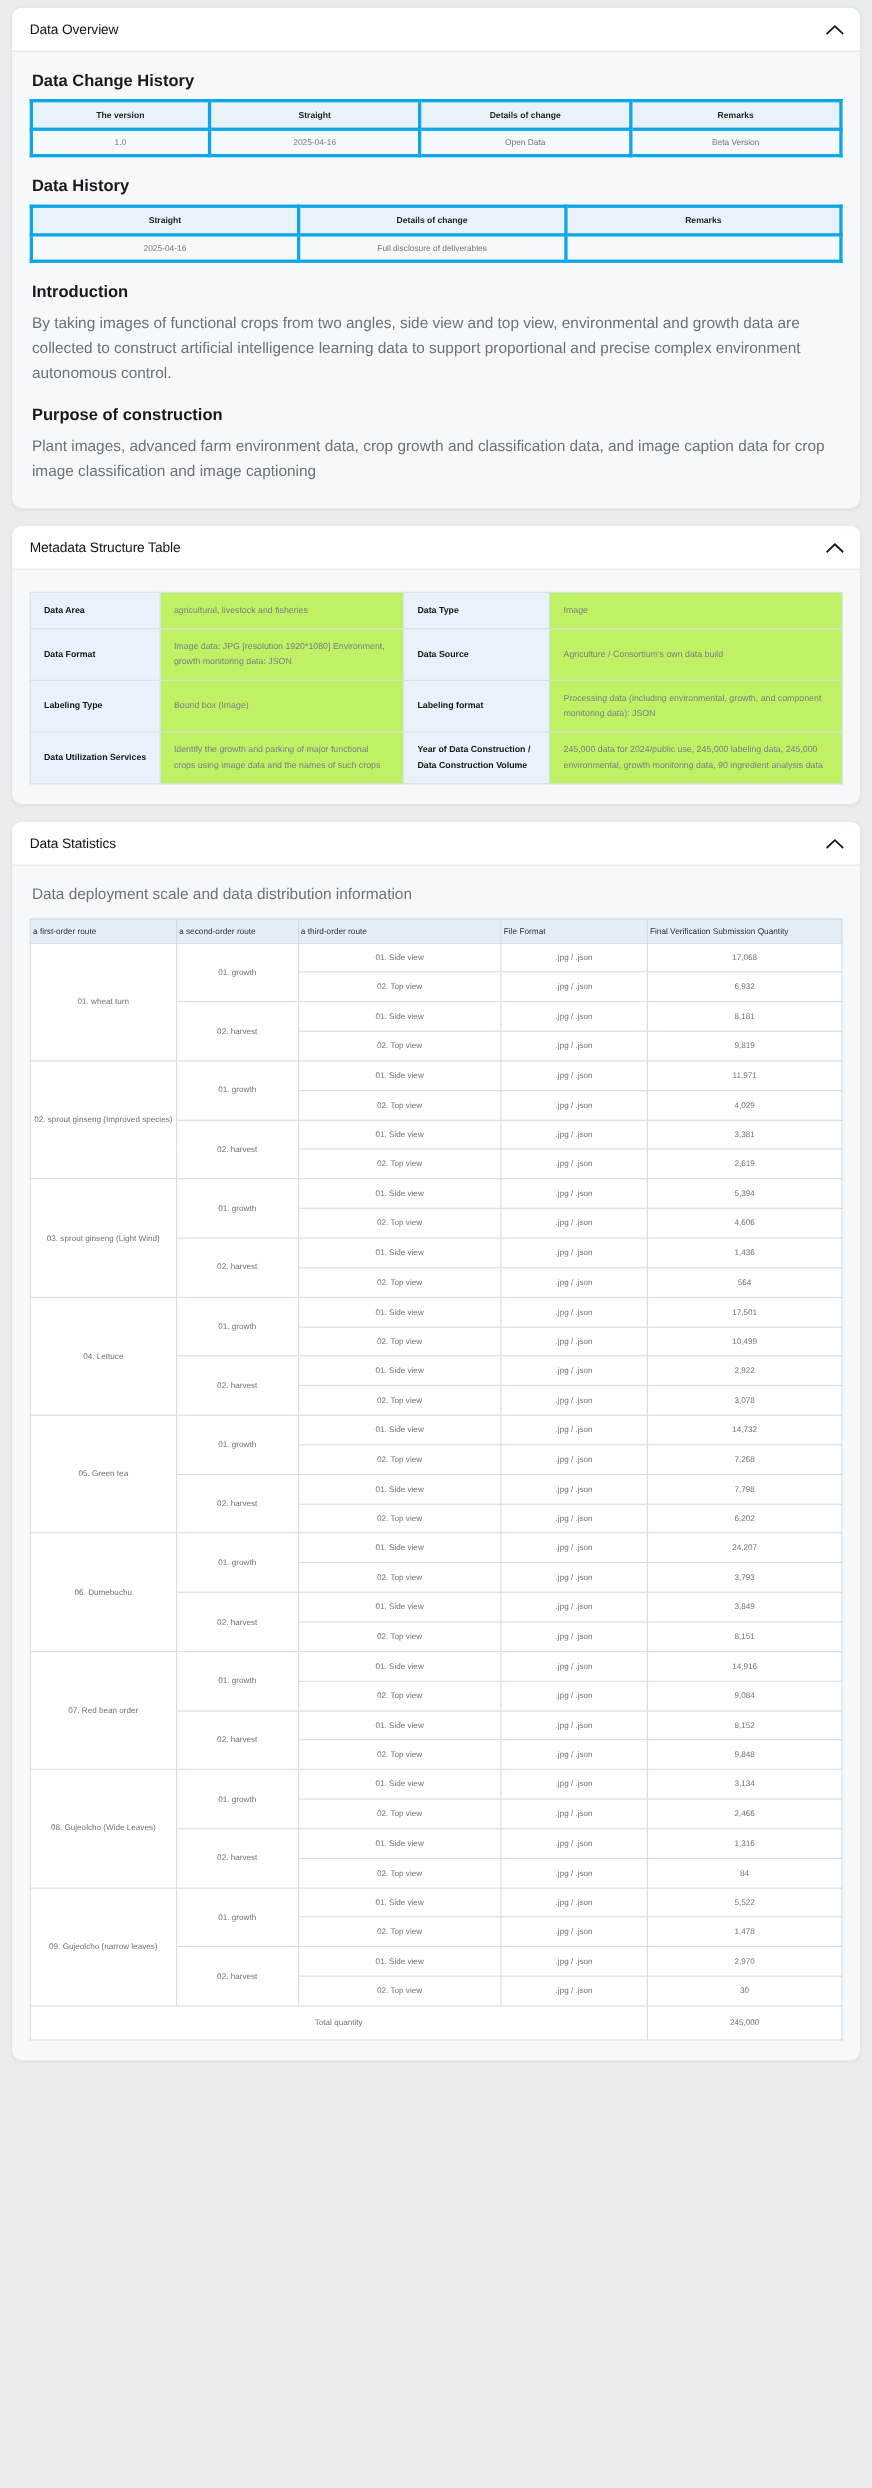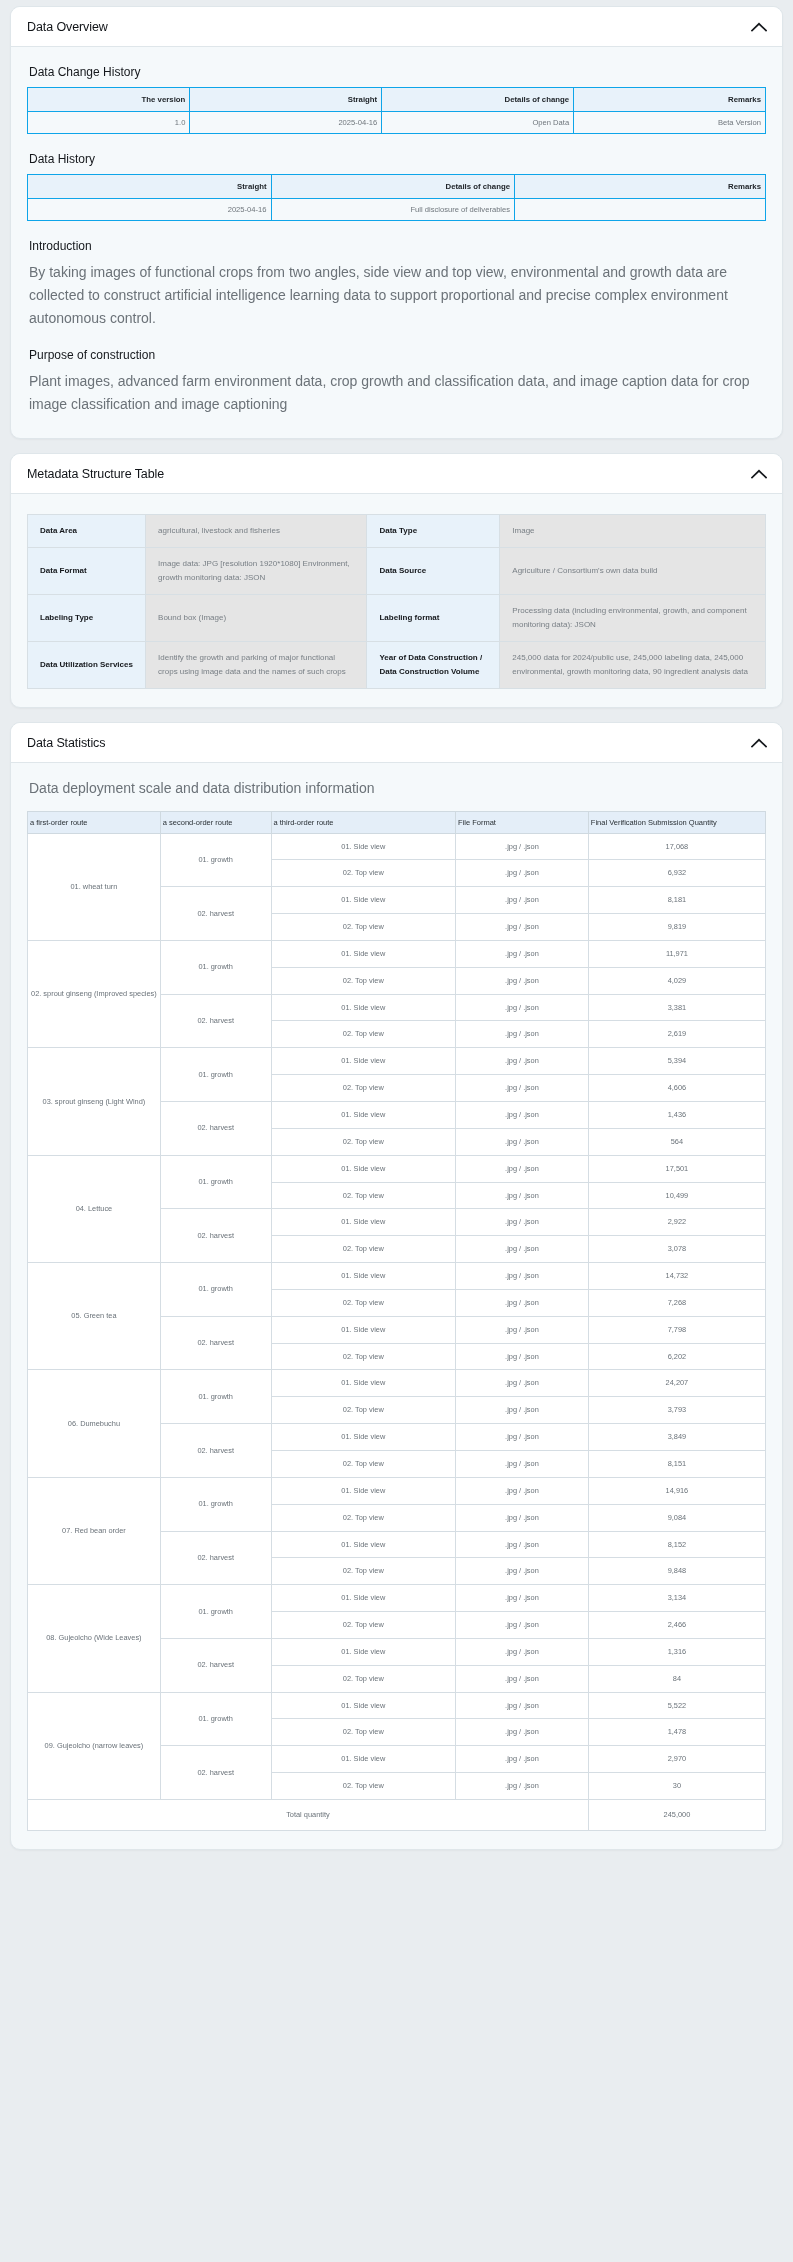--- a/index.html
+++ b/index.html
@@ -47,45 +47,45 @@
     justify-content: center;
     cursor: pointer;
   }
   .chevron svg { display: block; }
 
   .card-body {
     padding: 14px 16px 18px 16px;
   }
 
   .section-title {
-    font-size: 12px;
-    font-weight: normal;
+    font-size: 15px;
+    font-weight: bold;
     color: #15181c;
     margin: 4px 0 8px 2px;
   }
   .section-title.gap { margin-top: 18px; }
 
   .para {
     font-size: 14px;
     line-height: 1.65;
     color: #6b7278;
     margin: 0 0 4px 2px;
     max-width: 740px;
   }
 
   table.t {
     width: 100%;
     border-collapse: collapse;
     table-layout: fixed;
   }
   table.t th, table.t td {
-    border: 1px solid #0ea5e9;
+    border: 3px solid #0ea5e9;
     font-size: 7.6px;
     color: #6f767c;
-    text-align: right;
+    text-align: center;
     padding: 6px 4px;
     font-weight: normal;
     vertical-align: middle;
   }
   table.t th {
     background: #e8f2fa;
     color: #1c2126;
     font-weight: bold;
     font-size: 7.8px;
     padding: 7px 4px;
@@ -105,21 +105,21 @@
     vertical-align: middle;
     line-height: 1.75;
   }
   table.meta td.lbl {
     background: #e8f2fa;
     color: #15181c;
     font-weight: bold;
     width: 105px;
   }
   table.meta td.val {
-    background: #e5e5e5;
+    background: #bef264;
     color: #787f85;
   }
 
   
   table.stats {
     width: 100%;
     border-collapse: collapse;
     table-layout: fixed;
     margin-top: 10px;
     background: #ffffff;

